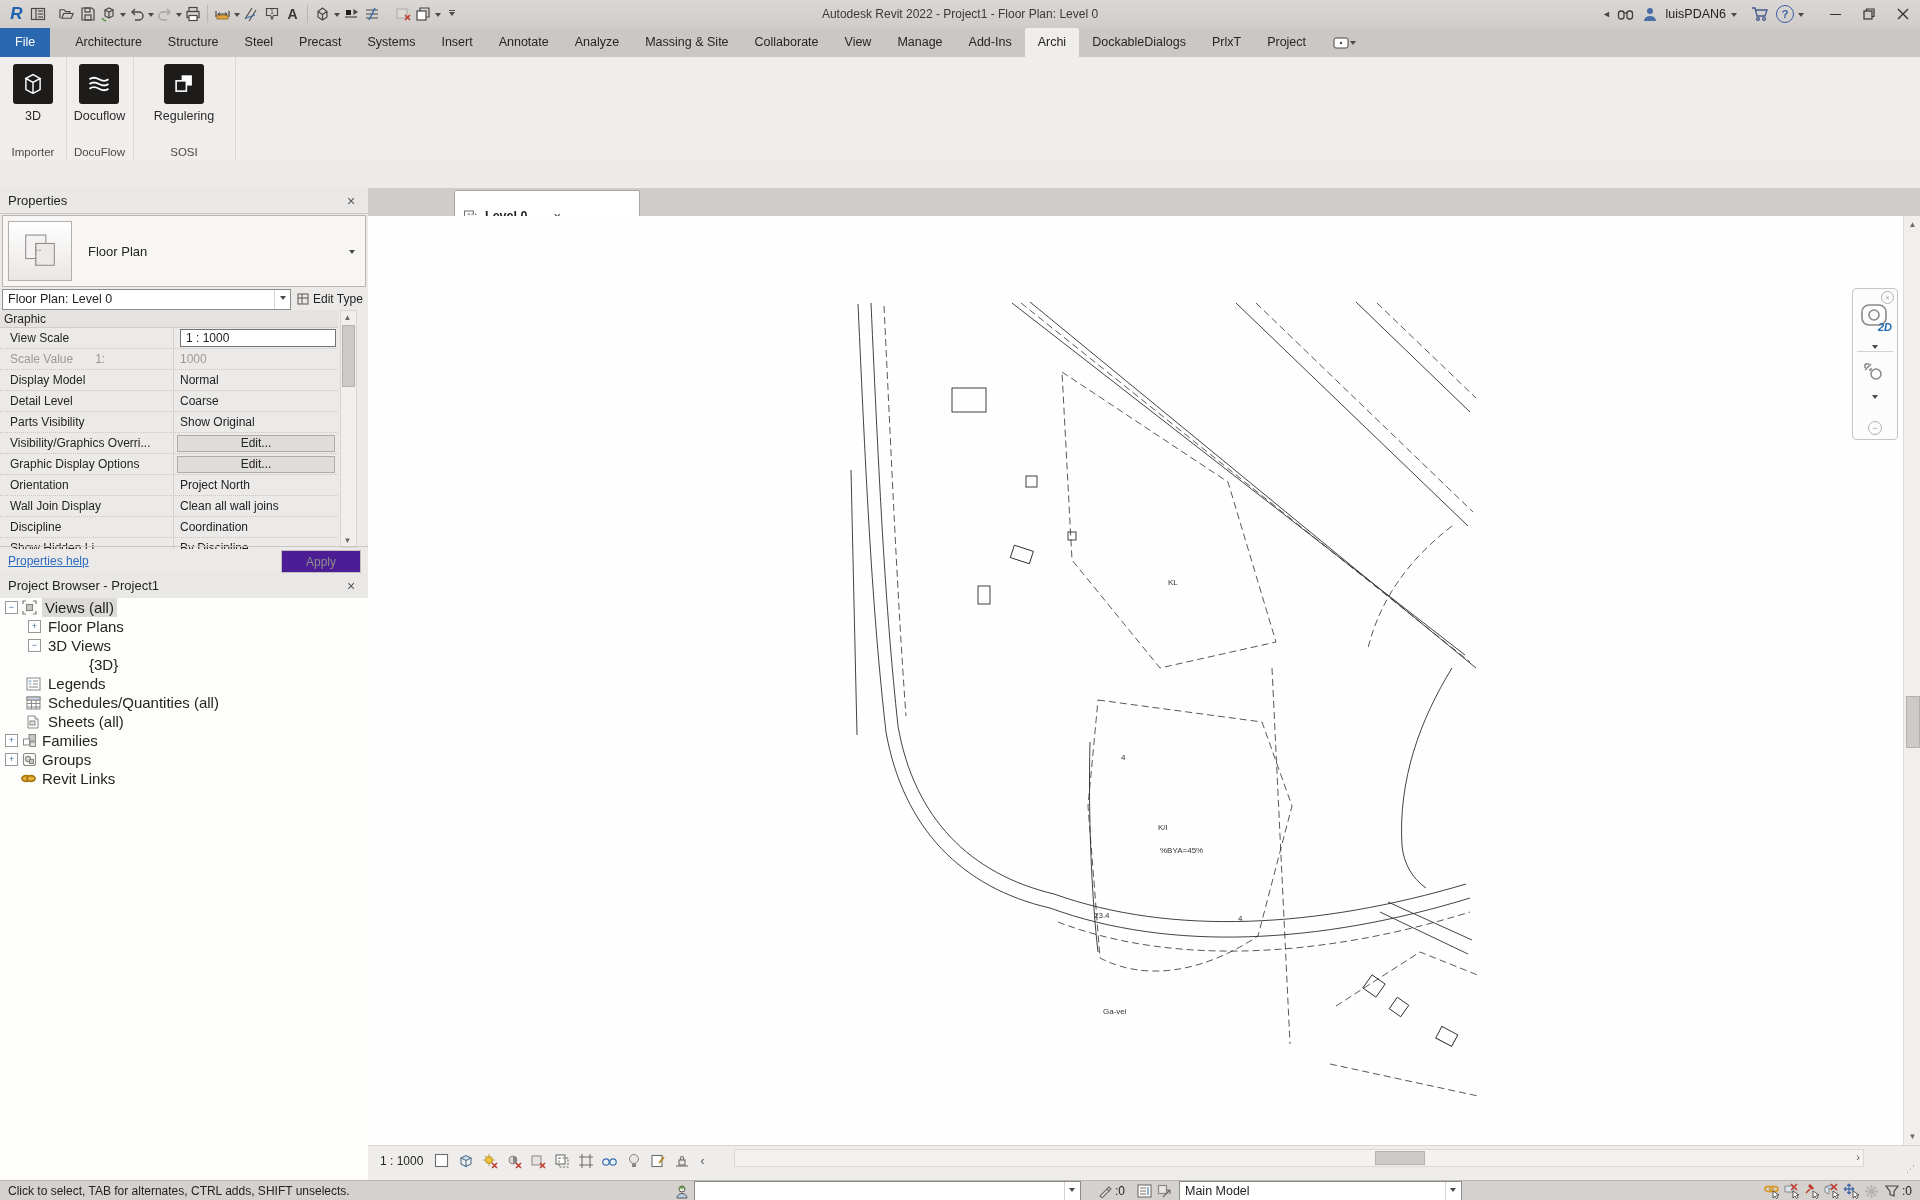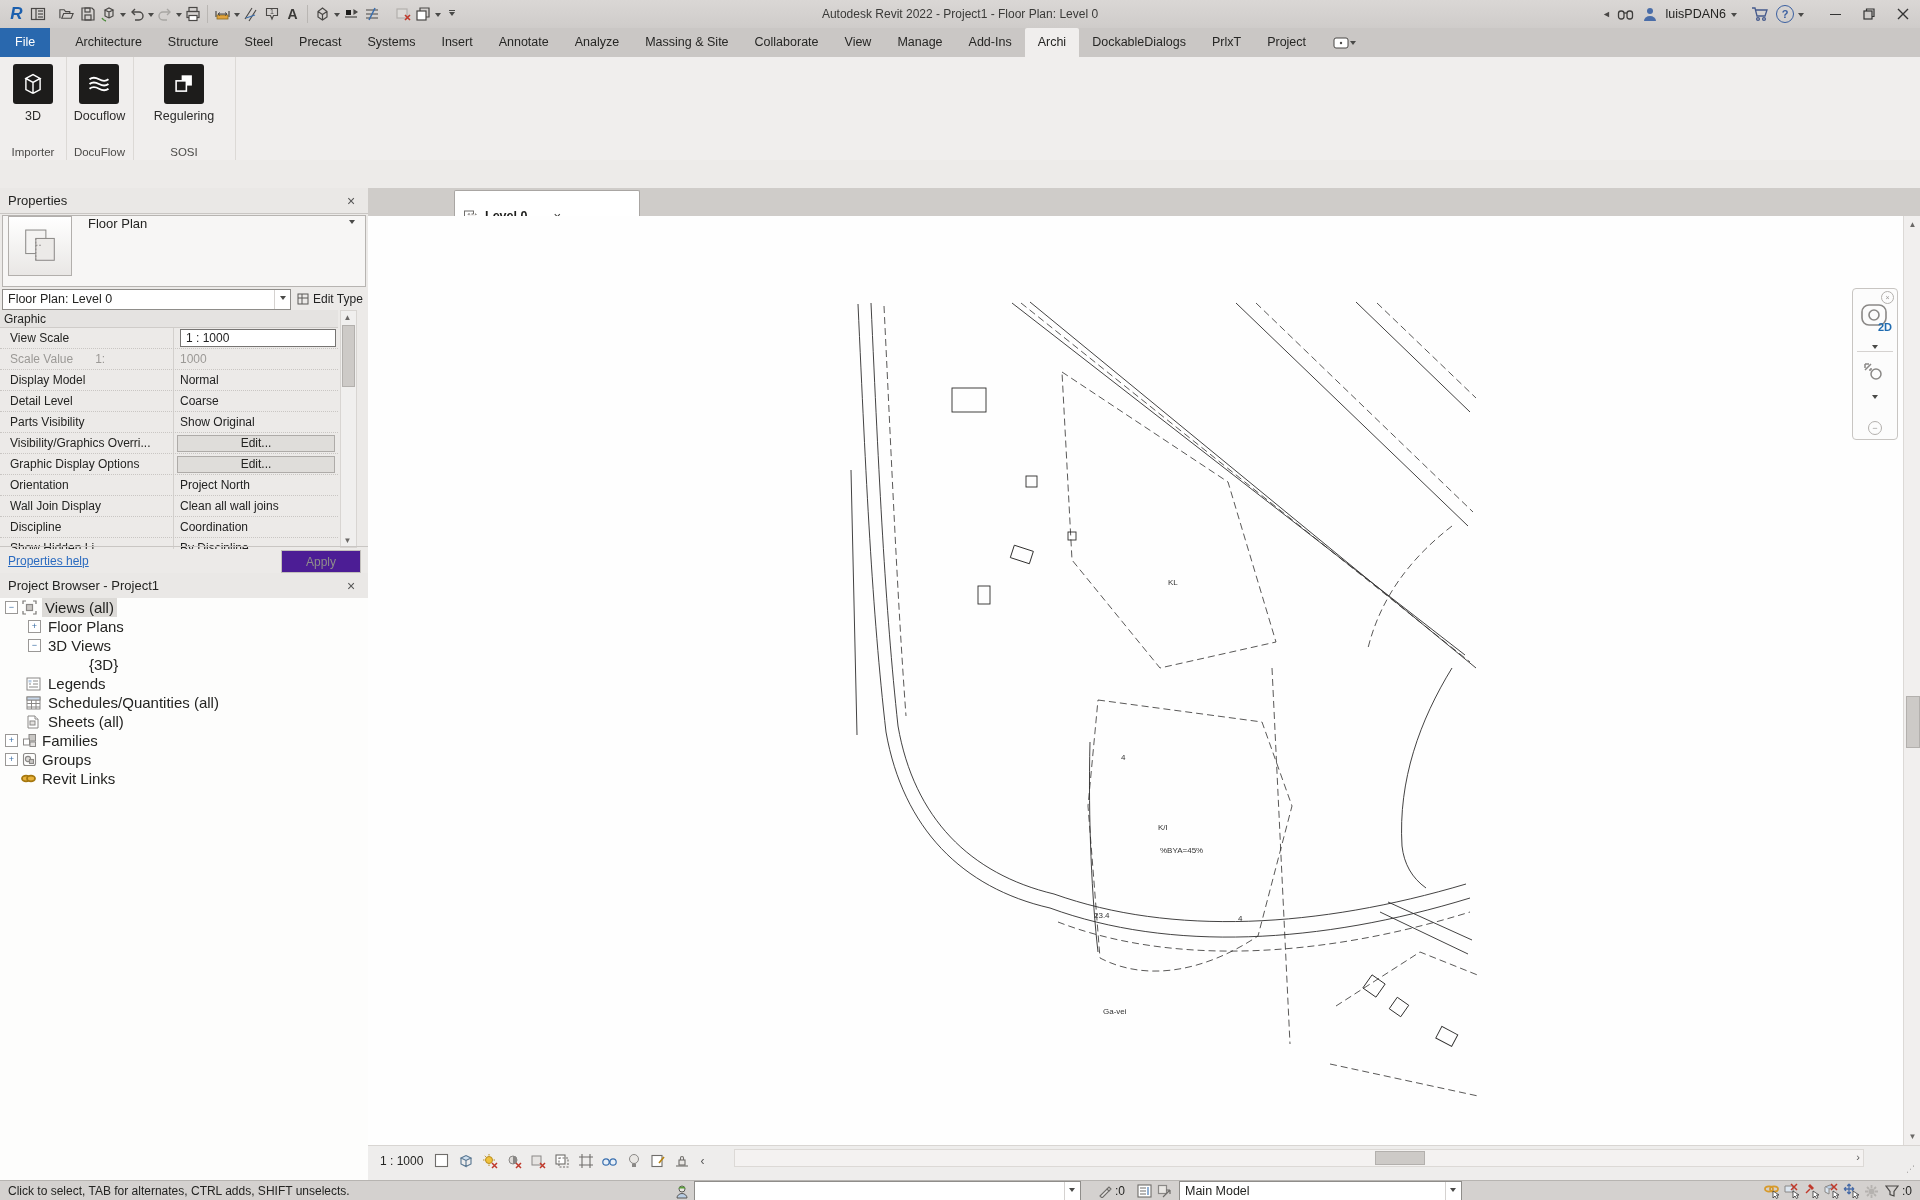--- a/index.html
+++ b/index.html
@@ -27,21 +27,21 @@
   .rpanel{position:absolute;top:0;height:103px;border-right:1px solid #dcd9d6;display:flex;flex-direction:column;align-items:center}
   .rbig{display:flex;flex-direction:column;align-items:center;margin-top:5px;padding:2px 4px;border-radius:2px}
   .rbig .blk{width:40px;height:40px;background:#1d1c1b;border-radius:3px;display:flex;align-items:center;justify-content:center}
   .rbig .lbl{margin-top:5px;font-size:12.5px;color:#2c2b2a}
   .plabel{position:absolute;bottom:2px;width:100%;text-align:center;font-size:11.5px;color:#4c4b49}
   #optionsbar{left:0;top:160px;width:1920px;height:28px;background:#edebe9;border-bottom:1px solid #bcb9b6}
   
   #leftpane{left:0;top:188px;width:368px;height:992px;background:#eceae8;border-right:1px solid #b5b2af}
   .pal-head{height:25px;background:#eae8e6;border-bottom:1px solid #c9c6c3;display:flex;align-items:center;padding:0 8px;font-size:13px;color:#242422}
   .pal-x{margin-left:auto;font-size:14px;color:#555;width:18px;text-align:center}
-  #typesel{left:2px;top:27px;width:362px;height:70px;background:#f7f6f5;border:1px solid #b7b4b1;display:flex;}
+  #typesel{left:2px;top:27px;width:362px;height:70px;background:#f7f6f5;border:1px solid #b7b4b1;display:flex;align-items:center}
   #typesel .thumb{width:62px;height:58px;background:linear-gradient(#ffffff,#e9e7e5);border:1px solid #b2afac;margin-left:5px;display:flex;align-items:center;justify-content:center}
   #typesel .tname{margin-left:16px;font-size:13px;color:#242422}
   #selrow{left:2px;top:100px;width:364px;height:22px;display:flex;align-items:center}
   .combo{background:#fff;border:1px solid #8f8d8a;height:19px;display:flex;align-items:center;padding-left:5px;font-size:12.5px;color:#242422}
   .combo .cararea{margin-left:auto;width:15px;height:100%;display:flex;align-items:center;justify-content:center;border-left:1px solid #d5d2d0}
   
   #propgrid{left:0;top:122px;width:338px}
   .psec{height:17px;background:#e5e3e1;border-bottom:1px solid #cfccc9;padding-left:4px;display:flex;align-items:center;color:#242422}
   .prow{height:20px;display:flex;border-bottom:1px dotted #c9c6c3}
   .prow .pl{width:163px;padding-left:10px;display:flex;align-items:center;color:#242422;white-space:nowrap;overflow:hidden}
@@ -579,21 +579,21 @@
     </svg>
 
     <div id="navbar" class="abs">
       <div style="position:absolute;right:3px;top:2px;width:11px;height:11px;border:1px solid #b3b0ad;border-radius:50%;
                   display:flex;align-items:center;justify-content:center;font-size:7px;color:#9a9896">×</div>
       <div style="position:absolute;left:7px;top:14px">
         <svg width="28" height="26" viewBox="0 0 28 26" fill="none" stroke="#8a8886" stroke-width="1.6">
           <rect x="2" y="2" width="24" height="20" rx="7"></rect>
             <circle cx="14" cy="12" r="5"></circle>
           </svg>
-        <span style="position:absolute;right:-4px;bottom:-4px;color:#1f6bb0;font-weight:bold;font-size:11px">2D</span>
+        <span style="position:absolute;right:-4px;bottom:-4px;color:#1f6bb0;font-weight:bold;font-style:italic;font-size:11px">2D</span>
       </div>
       <div class="car" style="position:absolute;left:18px;top:52px"></div>
       <div style="position:absolute;left:4px;top:62px;width:36px;border-top:1px solid #d5d2d0"></div>
       <div style="position:absolute;left:10px;top:72px">
         <svg width="22" height="22" viewBox="0 0 22 22" fill="none" stroke="#8a8886" stroke-width="1.5">
           <circle cx="13" cy="13" r="5"></circle>
             <path d="M2,9 L8,3 M2,3 h4 M2,3 v4 M8,9 l-2,0 M8,9 l0,-2"></path>
           </svg>
       </div>
       <div class="car" style="position:absolute;left:18px;top:102px"></div>

